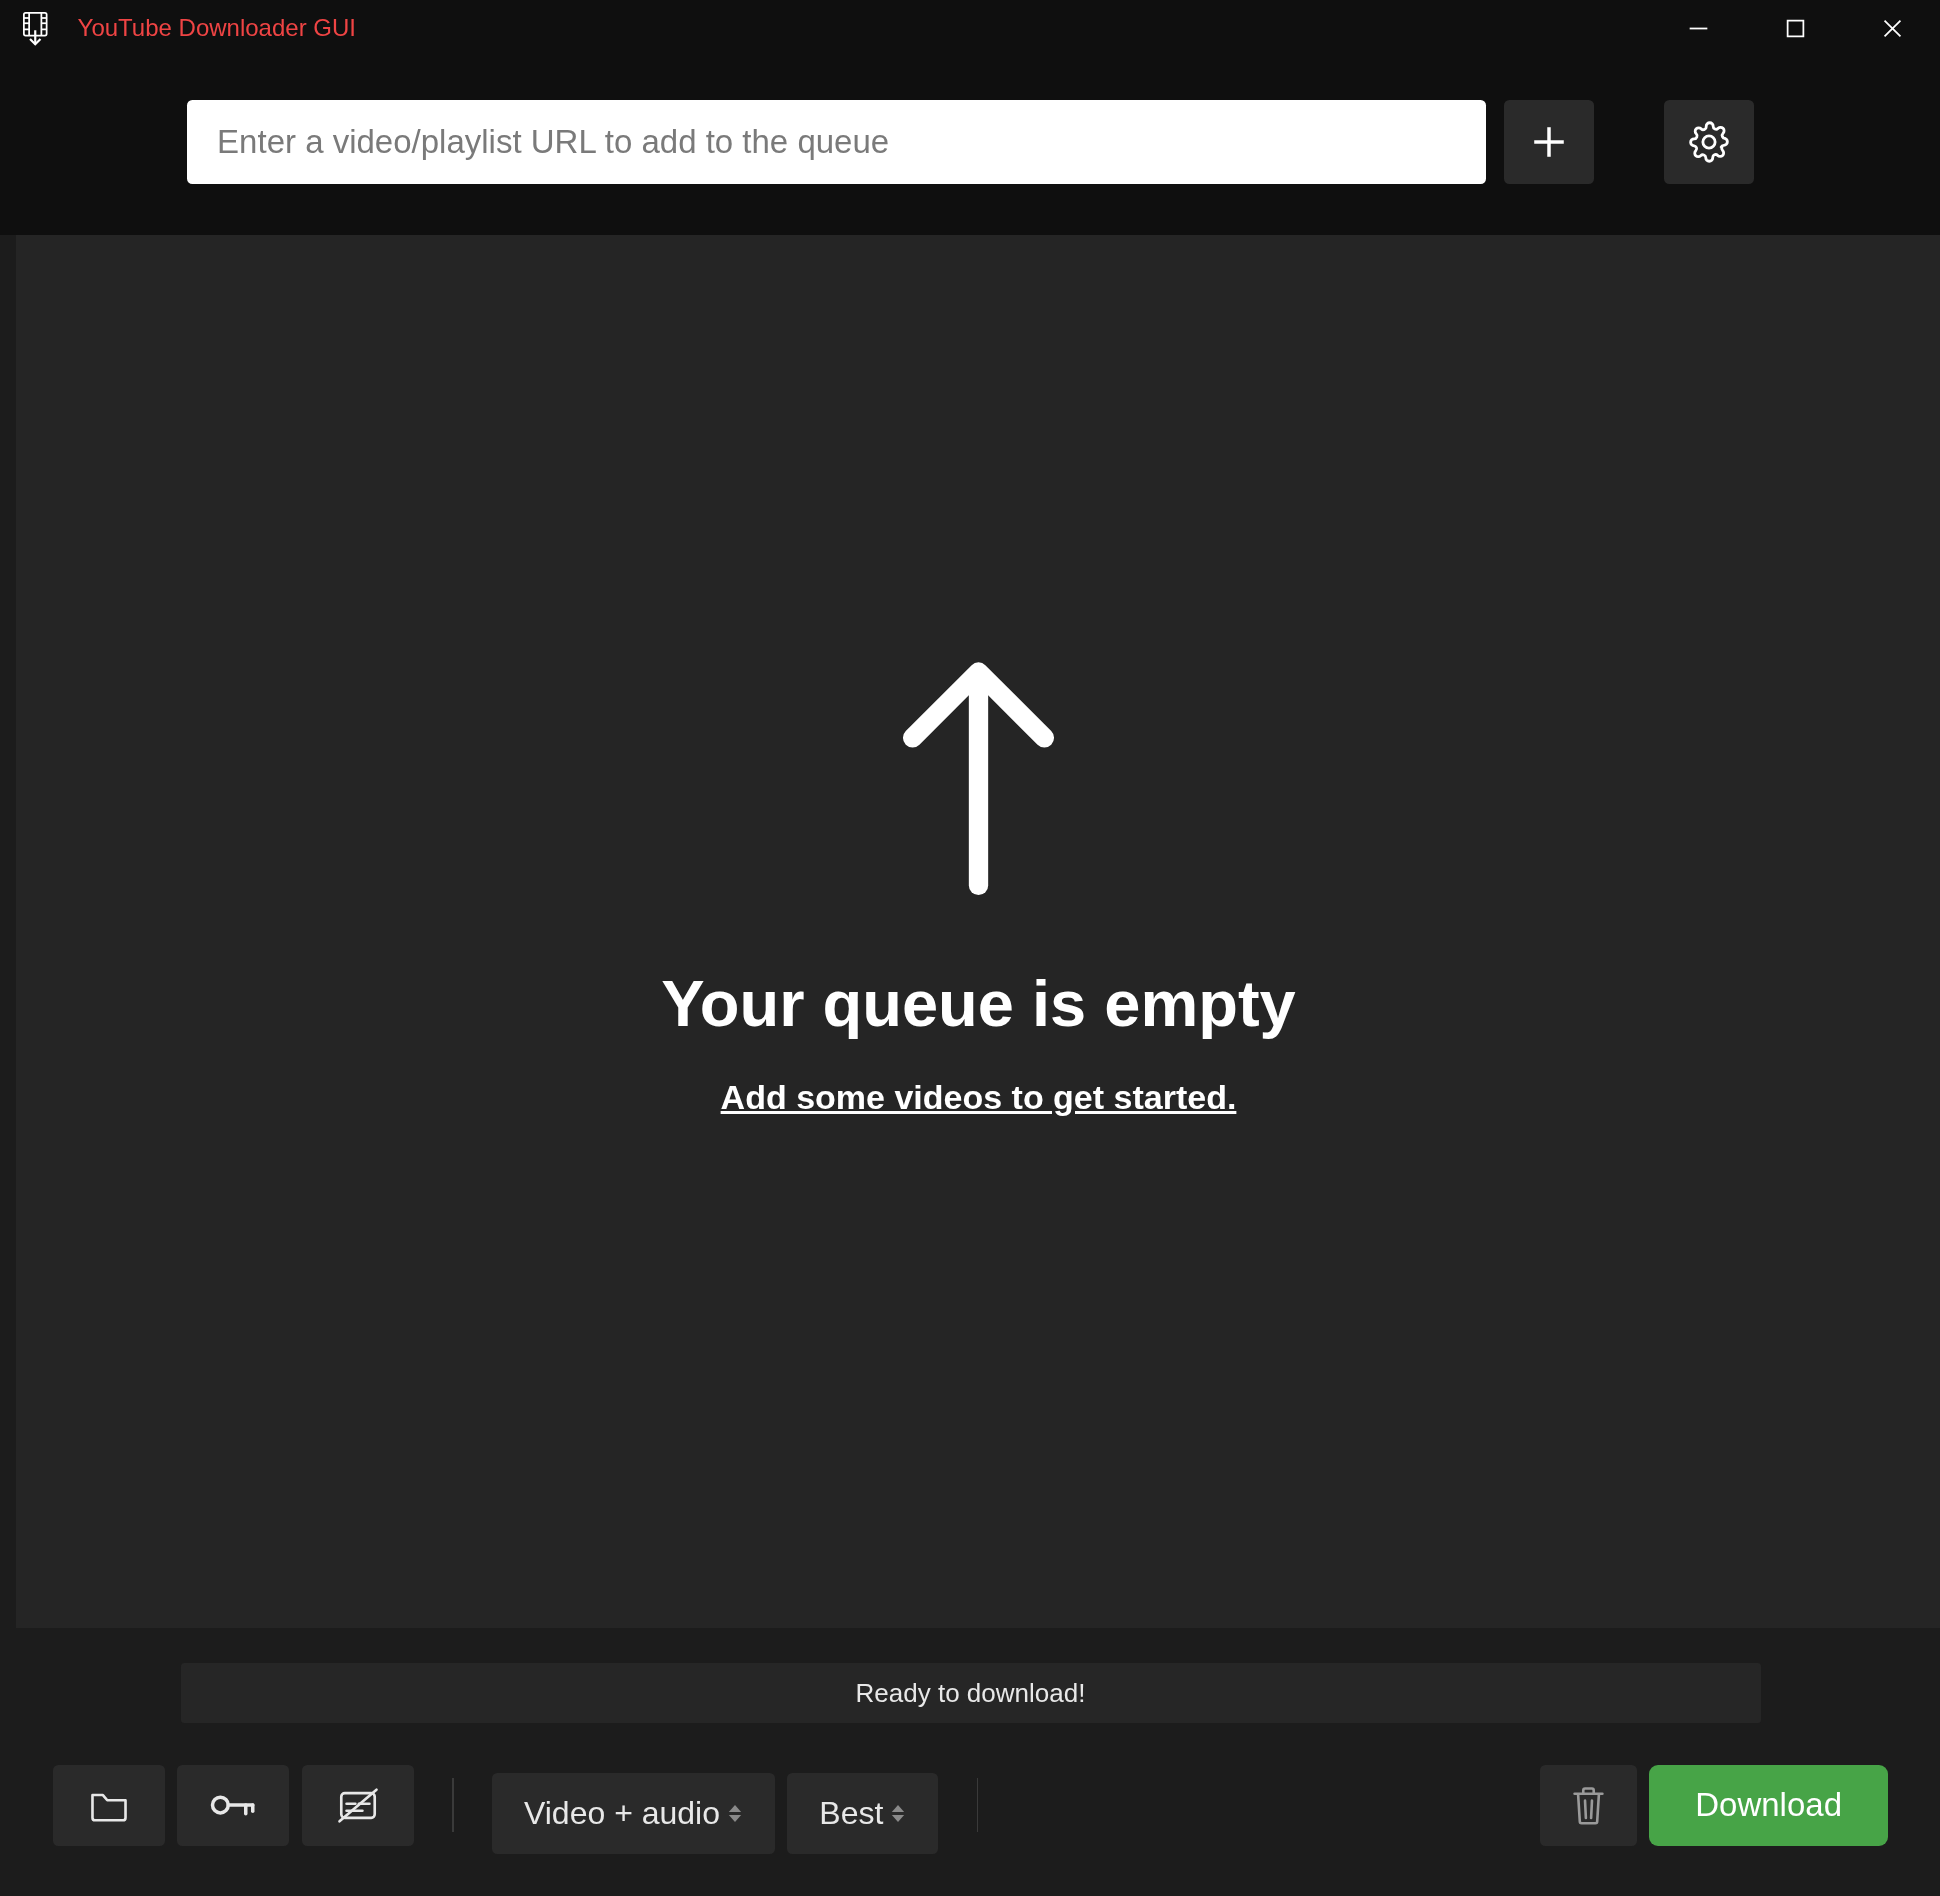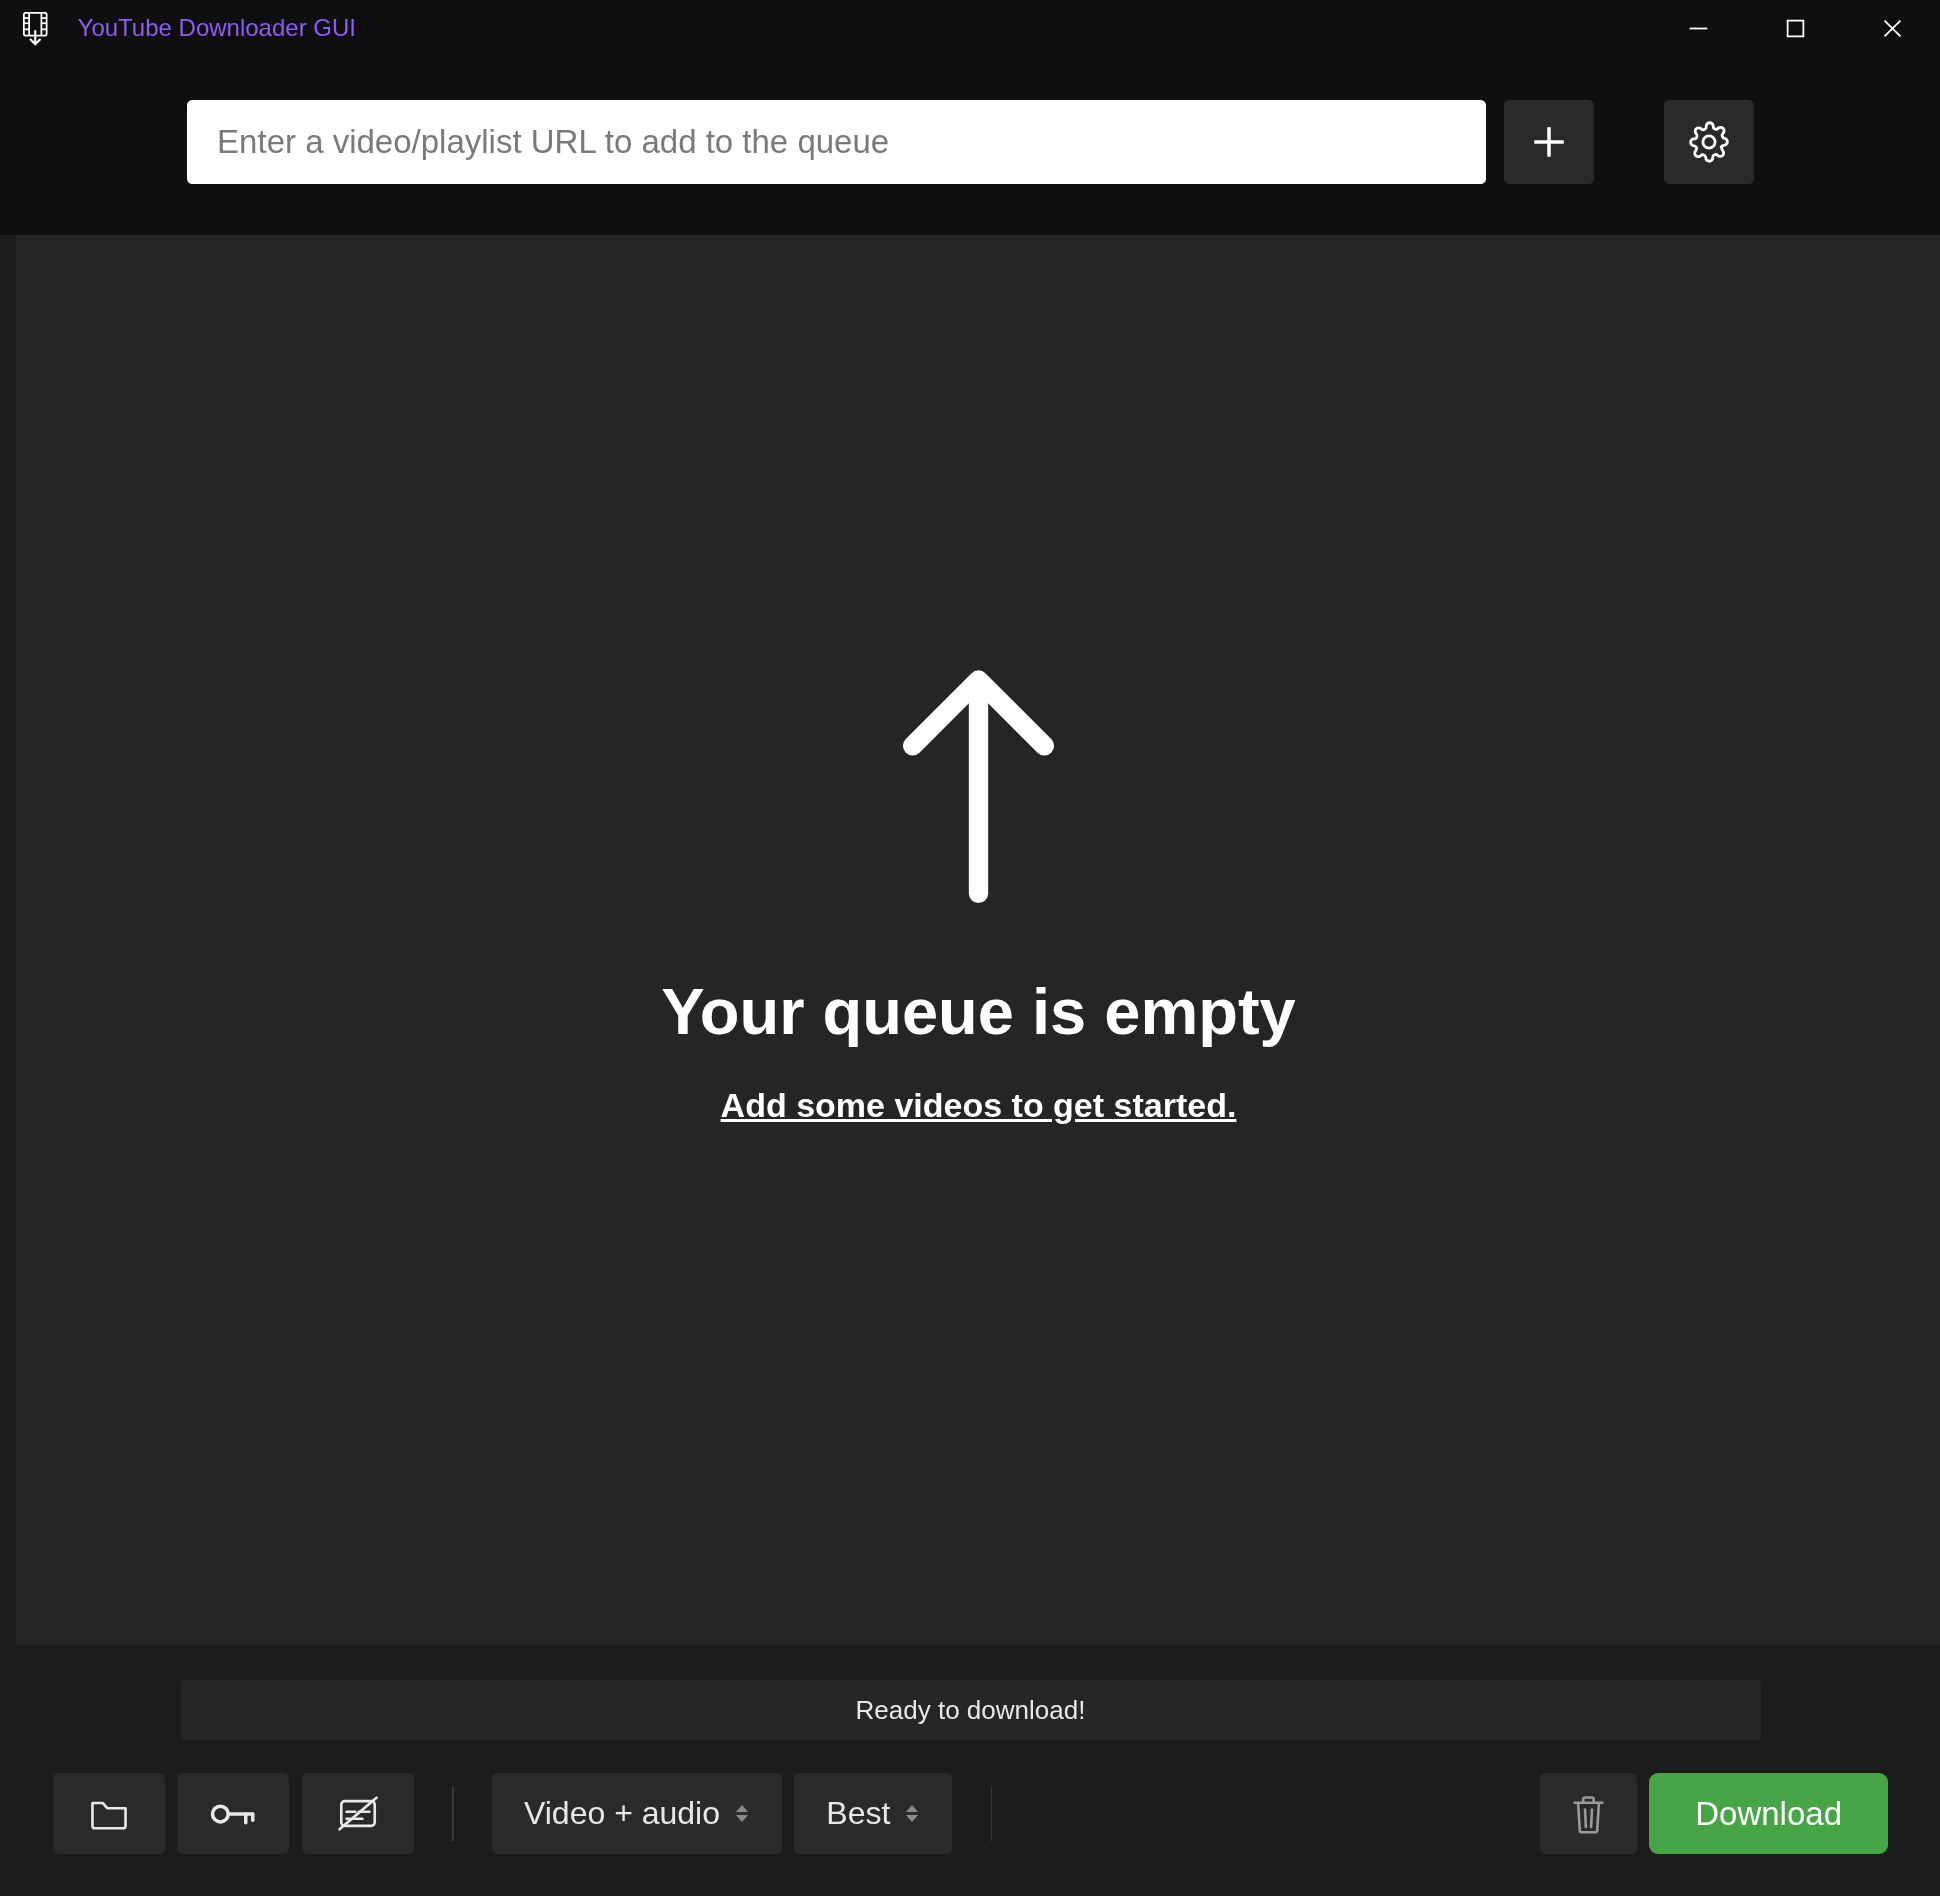--- a/index.html
+++ b/index.html
@@ -28,21 +28,21 @@
   .titlebar .app-icon {
     width: 32px;
     height: 32px;
     margin-right: 24.6px;
     display: flex;
     align-items: center;
     justify-content: center;
   }
   .titlebar .title {
     font-size: 24px;
-    color: #8b5cf6;
+    color: #ef4444;
     font-weight: 400;
     flex: 0 0 auto;
   }
   .titlebar .spacer { flex: 1; }
   .win-controls {
     display: flex;
     height: 100%;
   }
   .win-btn {
     width: 97px;
@@ -166,21 +166,22 @@
   .vsep {
     width: 1.8px;
     height: 54px;
     background: #3a3a3a;
     margin: 0 26px;
     flex-shrink: 0;
   }
   .select-btn {
     padding: 0 32px;
     font-size: 32px;
-    gap: 7px;
+    gap: 0;
+    margin-top: 17px;
   }
   .select-btn .sort-arrows {
     margin-left: 7px;
     display: flex;
     flex-direction: column;
     gap: 1.8px;
   }
   .whendone-btn {
     padding: 0 35px;
     font-size: 32px;

